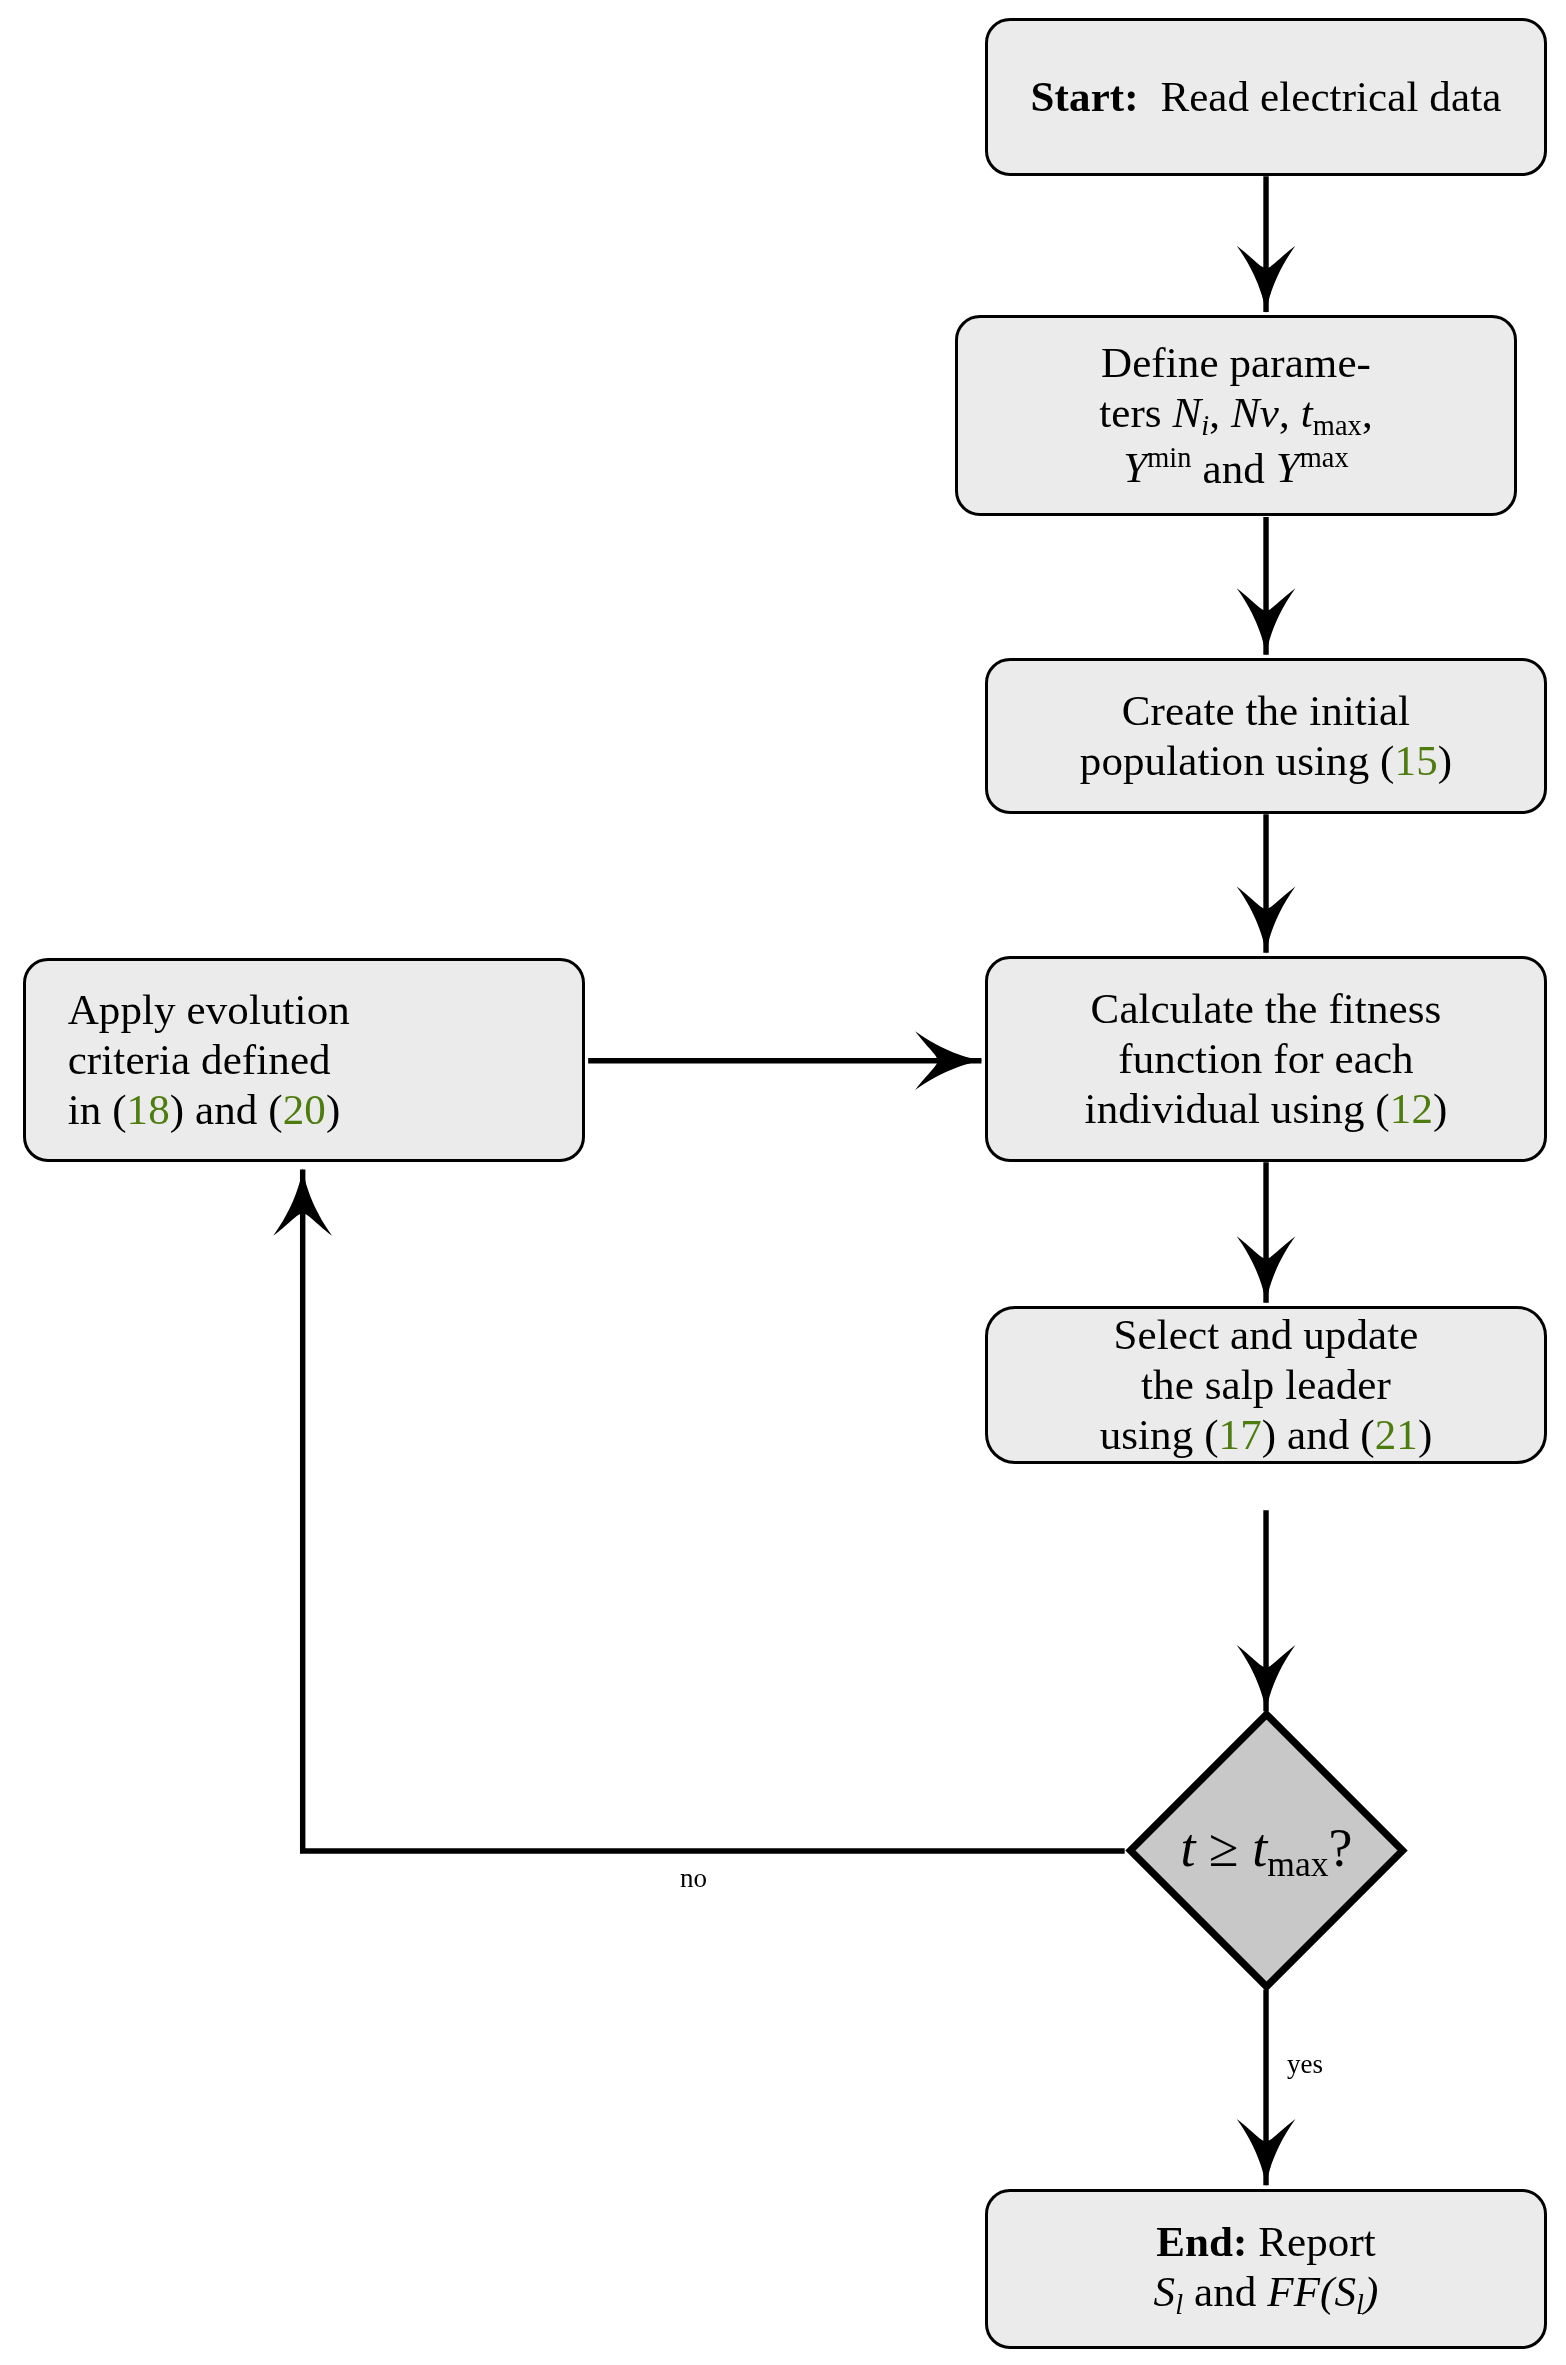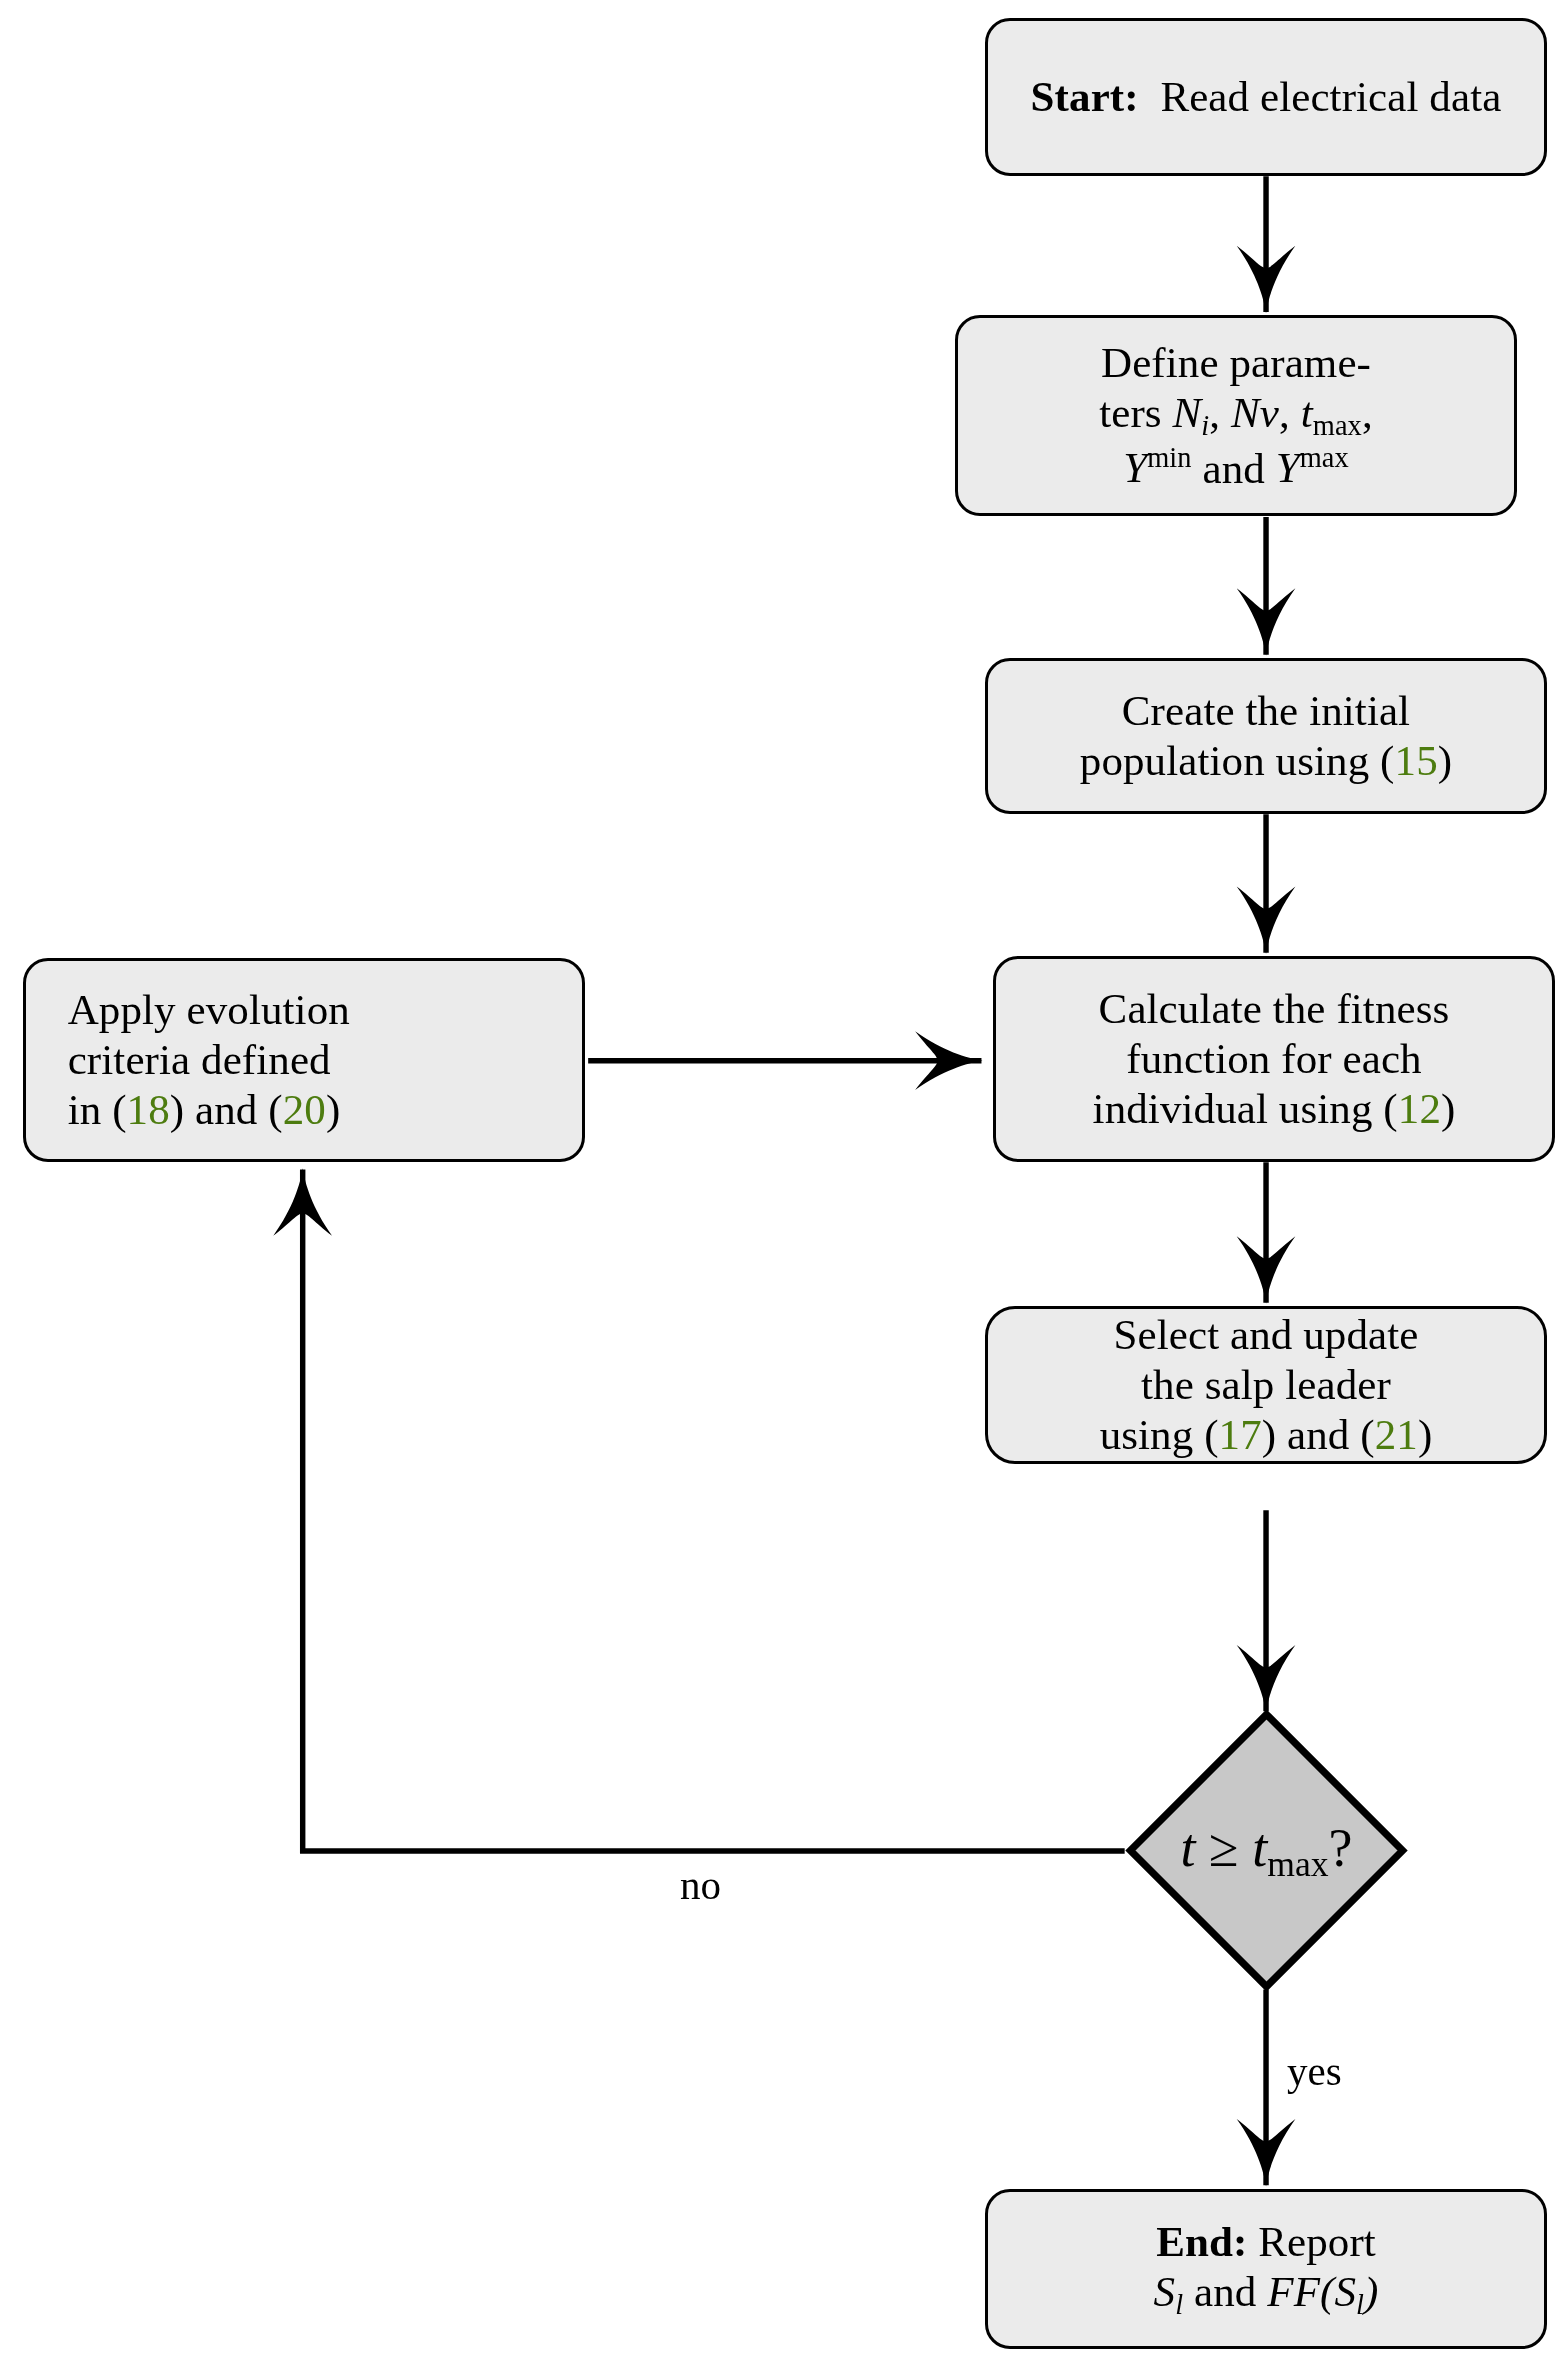--- a/index.html
+++ b/index.html
@@ -33,21 +33,21 @@
     display:flex;align-items:center;justify-content:center;
   }
   .diamond .dshape{
     position:absolute;left:0;top:0;width:100%;height:100%;
   }
   .diamond .dtext{
     position:relative;z-index:2;font-size:54px;white-space:nowrap;
   }
 
   .edge-label{
-    position:absolute;font-size:41px;line-height:1;white-space:nowrap;
+    position:absolute;font-size:27px;line-height:1;white-space:nowrap;
   }
 
   .ref{color:#4d7c0f;}
   i.m{font-style:italic;}
   .sub{font-size:0.66em;vertical-align:-0.28em;font-style:italic;}
   .subr{font-size:0.66em;vertical-align:-0.28em;font-style:normal;}
   .sup{font-size:0.66em;vertical-align:0.52em;font-style:normal;}
   b.lead{font-weight:bold;}
   .nb{white-space:nowrap;}
   .ups{font-style:italic;}
@@ -96,21 +96,21 @@
     </div>
   </div>
 
   <div class="node" style="left:985px;top:658px;width:562px;height:156px;">
     <div class="inner">
       <span>Create the initial</span><br>
       <span class="nb"><span>population using (</span><span class="ref">15</span><span>)</span></span>
     </div>
   </div>
 
-  <div class="node" style="left:985px;top:956px;width:562px;height:206px;margin-left:8px;">
+  <div class="node" style="left:985px;top:956px;width:562px;height:206px;">
     <div class="inner">
       <span>Calculate the fitness</span><br>
       <span>function for each</span><br>
       <span class="nb"><span>individual using (</span><span class="ref">12</span><span>)</span></span>
     </div>
   </div>
 
   <div class="node left-align" style="left:22.7px;top:958px;width:562px;height:204px;">
     <div class="inner">
       <span>Apply evolution</span><br>

